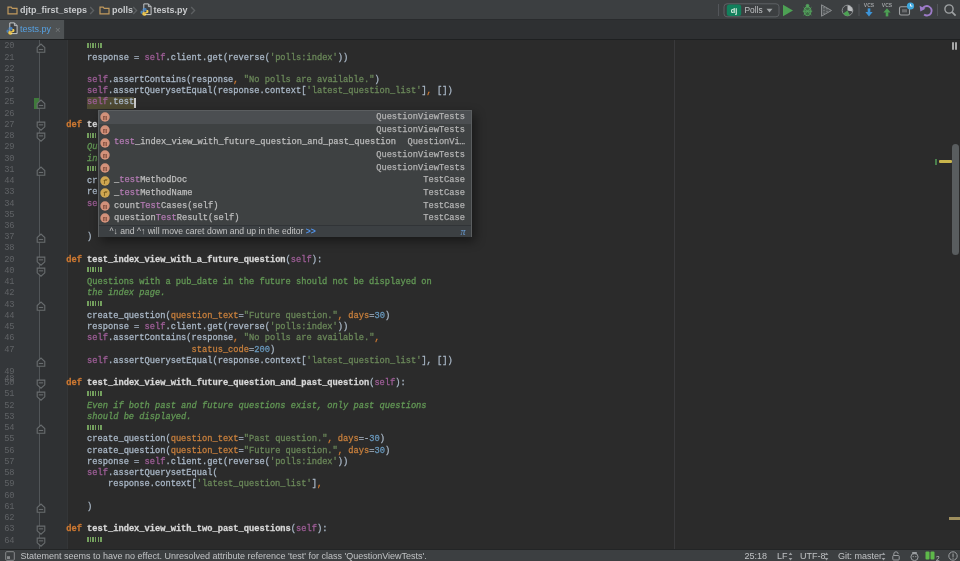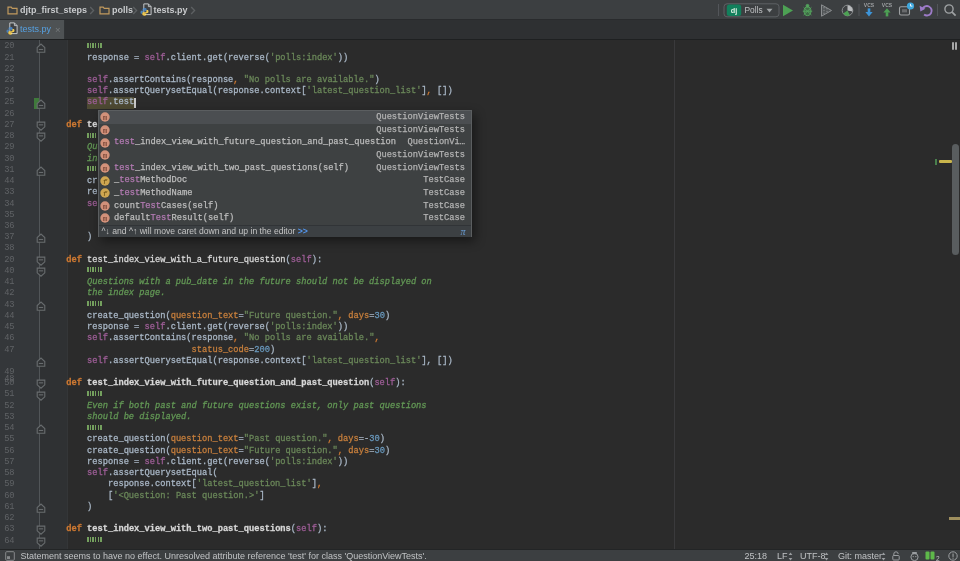--- a/index.html
+++ b/index.html
@@ -14,21 +14,21 @@
 #indentguide{position:absolute;left:66.8px;top:0;width:1px;height:508.5px;background:#343638}
 #marginline{position:absolute;left:674.3px;top:0;width:1px;height:508.5px;background:#3a3a3c}
 .ln{position:absolute;left:0;width:14.6px;text-align:right;font-size:8.71px;line-height:11.232px;color:#606366;height:11.232px}
 .cl{position:absolute;white-space:pre;font-size:8.71px;line-height:11.232px;height:11.232px;-webkit-text-stroke:0.28px}
 .q3{display:inline-block;width:15.68px;height:11.232px;vertical-align:top;background-image:repeating-linear-gradient(90deg,rgba(0,0,0,0) 0,rgba(0,0,0,0) 0.1px,#74a05e 0.1px,#74a05e 1.75px,rgba(0,0,0,0) 1.75px,rgba(0,0,0,0) 2.55px,#74a05e 2.55px,#74a05e 4.2px,rgba(0,0,0,0) 4.2px,rgba(0,0,0,0) 5.227px);background-size:15.2px 5.1px;background-repeat:no-repeat;background-position:0 1.35px}
 #popup{position:absolute;left:97.5px;top:70.1px;width:374px;height:126.5px;background:#3e4142;border:0.8px solid #5b5e60;box-shadow:3px 4px 10px rgba(0,0,0,0.45);z-index:10}
 .prow{position:absolute;left:0;width:100%;height:12.65px;font-size:8.71px;line-height:12.65px;white-space:pre;-webkit-text-stroke:0.25px}
 .pic{position:absolute;left:1.0px}
 .pname{position:absolute;left:15.5px}
 .ptail{position:absolute;right:5.5px;color:#b3b3b3}
-#pfoot{position:absolute;left:0;top:113.85px;width:100%;height:12.0px;background:#3c4043;border-top:1px solid #313437;font-family:"Liberation Sans";font-size:8.6px;line-height:11.5px;padding-left:3px;white-space:pre}
+#pfoot{position:absolute;left:0;top:113.85px;width:100%;height:12.0px;background:#3c4043;border-top:1px solid #313437;font-family:"Liberation Sans";font-size:8.6px;line-height:11.5px;padding-left:11px;white-space:pre}
 #statusbar{position:absolute;left:0;top:548.5px;width:960px;height:12.5px;background:#3c3f41;border-top:1px solid #232526;font-family:"Liberation Sans";font-size:9px;color:#c0c2c4}
 </style></head><body>
 <div id="root">
 <div id="topbar">
       <div style="position:absolute;left:7px;top:4.5px;width:11px;height:11px">
         <svg width="11" height="11" viewBox="0 0 11 11" style="position:absolute;top:0px">
           <path d="M1,2.2 h3.2 l1,1.2 h4.8 v5.4 h-9 z" fill="#3c3f41" stroke="#c19a5e" stroke-width="1.2"></path>
         </svg>
       </div>
       <div class="sans" style="position:absolute;left:20px;top:5px;font-size:9px;font-weight:bold;color:#c9cbcd">djtp_first_steps</div>
@@ -158,25 +158,25 @@
       <div class="ln" style="top:158.55px">34</div>
       <div class="cl" style="top:158.55px;left:45.3px"><span style="color:#a9b7c6">        </span><span style="color:#9e5e97">self</span><span style="color:#a9b7c6">.assertQuerysetEqual(</span></div>
       <div class="ln" style="top:169.78px">35</div>
       <div class="cl" style="top:169.78px;left:45.3px"><span style="color:#a9b7c6">            response.context[</span><span style="color:#6a8759">'latest_question_list'</span><span style="color:#a9b7c6">]</span><span style="color:#cc7832">,</span></div>
       <div class="ln" style="top:181.01px">36</div>
       <div class="cl" style="top:181.01px;left:45.3px"><span style="color:#a9b7c6">            [</span><span style="color:#6a8759">'&lt;Question: Past question.&gt;'</span><span style="color:#a9b7c6">]</span></div>
       <div class="ln" style="top:192.24px">37</div>
       <div class="cl" style="top:192.24px;left:45.3px"><span style="color:#a9b7c6">        )</span></div>
       <div class="ln" style="top:203.48px">38</div>
       <div class="ln" style="top:214.71px">20</div>
-      <div class="cl" style="top:214.71px;left:45.3px"><span style="color:#a9b7c6">    </span><span style="color:#cc7832;font-weight:bold">def </span><span style="color:#d8d8d8;font-weight:normal">test_index_view_with_a_future_question</span><span style="color:#a9b7c6">(</span><span style="color:#9e5e97">self</span><span style="color:#a9b7c6">):</span></div>
+      <div class="cl" style="top:214.71px;left:45.3px"><span style="color:#a9b7c6">    </span><span style="color:#cc7832;font-weight:bold">def </span><span style="color:#d8d8d8;font-weight:bold">test_index_view_with_a_future_question</span><span style="color:#a9b7c6">(</span><span style="color:#9e5e97">self</span><span style="color:#a9b7c6">):</span></div>
       <div class="ln" style="top:225.94px">40</div>
       <div class="cl" style="top:225.94px;left:45.3px"><span style="color:#a9b7c6">        </span><span class="q3"></span></div>
       <div class="ln" style="top:237.17px">41</div>
-      <div class="cl" style="top:237.17px;left:45.3px"><span style="color:#629755;font-style:italic">        Questions with a pub_date in the future should not be displayed on</span></div>
+      <div class="cl" style="top:237.17px;left:45.3px"><span style="color:#629755;">        Questions with a pub_date in the future should not be displayed on</span></div>
       <div class="ln" style="top:248.40px">42</div>
       <div class="cl" style="top:248.40px;left:45.3px"><span style="color:#629755;font-style:italic">        the index page.</span></div>
       <div class="ln" style="top:259.64px">43</div>
       <div class="cl" style="top:259.64px;left:45.3px"><span style="color:#a9b7c6">        </span><span class="q3"></span></div>
       <div class="ln" style="top:270.87px">44</div>
       <div class="cl" style="top:270.87px;left:45.3px"><span style="color:#a9b7c6">        create_question(</span><span style="color:#c77f3c">question_text</span><span style="color:#a9b7c6">=</span><span style="color:#6a8759">"Future question."</span><span style="color:#cc7832">,</span><span style="color:#a9b7c6"> </span><span style="color:#c77f3c">days</span><span style="color:#a9b7c6">=</span><span style="color:#6897bb">30</span><span style="color:#a9b7c6">)</span></div>
       <div class="ln" style="top:282.10px">45</div>
       <div class="cl" style="top:282.10px;left:45.3px"><span style="color:#a9b7c6">        response = </span><span style="color:#9e5e97">self</span><span style="color:#a9b7c6">.client.get(reverse(</span><span style="color:#6a8759">'polls:index'</span><span style="color:#a9b7c6">))</span></div>
       <div class="ln" style="top:293.33px">46</div>
       <div class="cl" style="top:293.33px;left:45.3px"><span style="color:#a9b7c6">        </span><span style="color:#9e5e97">self</span><span style="color:#a9b7c6">.assertContains(response</span><span style="color:#cc7832">,</span><span style="color:#a9b7c6"> </span><span style="color:#6a8759">"No polls are available."</span><span style="color:#cc7832">,</span></div>
@@ -199,21 +199,20 @@
       <div class="cl" style="top:394.42px;left:45.3px"><span style="color:#a9b7c6">        create_question(</span><span style="color:#c77f3c">question_text</span><span style="color:#a9b7c6">=</span><span style="color:#6a8759">"Past question."</span><span style="color:#cc7832">,</span><span style="color:#a9b7c6"> </span><span style="color:#c77f3c">days</span><span style="color:#a9b7c6">=-</span><span style="color:#6897bb">30</span><span style="color:#a9b7c6">)</span></div>
       <div class="ln" style="top:405.65px">56</div>
       <div class="cl" style="top:405.65px;left:45.3px"><span style="color:#a9b7c6">        create_question(</span><span style="color:#c77f3c">question_text</span><span style="color:#a9b7c6">=</span><span style="color:#6a8759">"Future question."</span><span style="color:#cc7832">,</span><span style="color:#a9b7c6"> </span><span style="color:#c77f3c">days</span><span style="color:#a9b7c6">=</span><span style="color:#6897bb">30</span><span style="color:#a9b7c6">)</span></div>
       <div class="ln" style="top:416.88px">57</div>
       <div class="cl" style="top:416.88px;left:45.3px"><span style="color:#a9b7c6">        response = </span><span style="color:#9e5e97">self</span><span style="color:#a9b7c6">.client.get(reverse(</span><span style="color:#6a8759">'polls:index'</span><span style="color:#a9b7c6">))</span></div>
       <div class="ln" style="top:428.12px">58</div>
       <div class="cl" style="top:428.12px;left:45.3px"><span style="color:#a9b7c6">        </span><span style="color:#9e5e97">self</span><span style="color:#a9b7c6">.assertQuerysetEqual(</span></div>
       <div class="ln" style="top:439.35px">59</div>
       <div class="cl" style="top:439px;left:45.3px"><span style="color:#a9b7c6">            response.context[</span><span style="color:#6a8759">'latest_question_list'</span><span style="color:#a9b7c6">]</span><span style="color:#cc7832">,</span></div>
       <div class="ln" style="top:450.58px">60</div>
-      <div class="cl" style="top:450.58px;left:45.3px"><span style="color:#a9b7c6">            [</span><span style="color:#6a8759">'&lt;Question: Past question.&gt;'</span><span style="color:#a9b7c6">]</span></div>
       <div class="ln" style="top:461.81px">61</div>
       <div class="cl" style="top:461.81px;left:45.3px"><span style="color:#a9b7c6">        )</span></div>
       <div class="ln" style="top:473.04px">62</div>
       <div class="ln" style="top:484.28px">63</div>
       <div class="cl" style="top:484.28px;left:45.3px"><span style="color:#a9b7c6">    </span><span style="color:#cc7832;font-weight:bold">def </span><span style="color:#d8d8d8;font-weight:bold">test_index_view_with_two_past_questions</span><span style="color:#a9b7c6">(</span><span style="color:#9e5e97">self</span><span style="color:#a9b7c6">):</span></div>
       <div class="ln" style="top:495.51px">64</div>
       <div class="cl" style="top:495.51px;left:45.3px"><span style="color:#a9b7c6">        </span><span class="q3"></span></div>
       <svg style="position:absolute;left:35.5px;top:2.50px;z-index:3" width="10" height="10" viewBox="0 0 9.1 9.1">
         <path d="M1.1,8.4 L1.1,4.1 L4.55,1.0 L8.0,4.1 L8.0,8.4 Z" fill="#313335" stroke="#686c6e" stroke-width="1"></path>
         <line x1="2.6" y1="5.9" x2="6.5" y2="5.9" stroke="#686c6e" stroke-width="1"></line>
@@ -291,37 +290,37 @@
             <circle cx="5" cy="5" r="4.7" fill="#d2917a"></circle>
             <text x="5" y="7.6" font-size="7.5" font-family="Liberation Mono" fill="#6b3a2b" text-anchor="middle">m</text>
           </svg><span class="pname"><span style="color:#b27ab2">test</span><span style="color:#bdbdbd">_index_view_with_future_question_and_past_question</span></span><span class="ptail">QuestionVi…</span></div>
         <div class="prow" style="top:37.95px;"><svg class="pic" style="top:1.2px" width="10" height="10">
             <circle cx="5" cy="5" r="4.7" fill="#d2917a"></circle>
             <text x="5" y="7.6" font-size="7.5" font-family="Liberation Mono" fill="#6b3a2b" text-anchor="middle">m</text>
           </svg><span class="ptail">QuestionViewTests</span></div>
         <div class="prow" style="top:50.60px;"><svg class="pic" style="top:1.2px" width="10" height="10">
             <circle cx="5" cy="5" r="4.7" fill="#d2917a"></circle>
             <text x="5" y="7.6" font-size="7.5" font-family="Liberation Mono" fill="#6b3a2b" text-anchor="middle">m</text>
-          </svg><span class="pname"><span style="color:#b27ab2">test</span><span style="color:#bdbdbd">_index_view_with_two_past_questions(self)</span></span><span class="ptail">QuestionViewTests</span></div>
+          </svg><span class="ptail">QuestionViewTests</span></div>
         <div class="prow" style="top:63.25px;"><svg class="pic" style="top:1.2px" width="10" height="10">
             <circle cx="5" cy="5" r="4.7" fill="#cfa651"></circle>
             <text x="5" y="7.6" font-size="7.5" font-family="Liberation Mono" fill="#63490f" text-anchor="middle" font-style="italic">f</text>
           </svg><span class="pname"><span style="color:#bdbdbd">_</span><span style="color:#b27ab2">test</span><span style="color:#bdbdbd">MethodDoc</span></span><span class="ptail">TestCase</span></div>
         <div class="prow" style="top:75.90px;"><svg class="pic" style="top:1.2px" width="10" height="10">
             <circle cx="5" cy="5" r="4.7" fill="#cfa651"></circle>
             <text x="5" y="7.6" font-size="7.5" font-family="Liberation Mono" fill="#63490f" text-anchor="middle" font-style="italic">f</text>
           </svg><span class="pname"><span style="color:#bdbdbd">_</span><span style="color:#b27ab2">test</span><span style="color:#bdbdbd">MethodName</span></span><span class="ptail">TestCase</span></div>
         <div class="prow" style="top:88.55px;"><svg class="pic" style="top:1.2px" width="10" height="10">
             <circle cx="5" cy="5" r="4.7" fill="#d2917a"></circle>
             <text x="5" y="7.6" font-size="7.5" font-family="Liberation Mono" fill="#6b3a2b" text-anchor="middle">m</text>
           </svg><span class="pname"><span style="color:#bdbdbd">count</span><span style="color:#b27ab2">Test</span><span style="color:#bdbdbd">Cases(self)</span></span><span class="ptail">TestCase</span></div>
         <div class="prow" style="top:101.20px;"><svg class="pic" style="top:1.2px" width="10" height="10">
             <circle cx="5" cy="5" r="4.7" fill="#d2917a"></circle>
             <text x="5" y="7.6" font-size="7.5" font-family="Liberation Mono" fill="#6b3a2b" text-anchor="middle">m</text>
-          </svg><span class="pname"><span style="color:#bdbdbd">default</span><span style="color:#b27ab2">Test</span><span style="color:#bdbdbd">Result(self)</span></span><span class="ptail">TestCase</span></div>
+          </svg><span class="pname"><span style="color:#bdbdbd">question</span><span style="color:#b27ab2">Test</span><span style="color:#bdbdbd">Result(self)</span></span><span class="ptail">TestCase</span></div>
         <div id="pfoot"><span style="color:#c4c4c4">^↓ and ^↑ will move caret down and up in the editor </span><span style="color:#5394ec;font-weight:bold">&gt;&gt;</span><span style="position:absolute;right:5px;top:0.2px;color:#6a9fd8;font-family:Liberation Serif;font-size:10px;font-style:italic">π</span></div>
       </div>
       <div style="position:absolute;left:951.8px;top:104px;width:7px;height:110.5px;background:#595d5f;border-radius:3.5px"></div>
       <div style="position:absolute;left:938.8px;top:120.4px;width:13.2px;height:2.2px;background:#c9b54c;border-radius:1px"></div>
       <div style="position:absolute;left:934.8px;top:118.5px;width:2.5px;height:6.5px;background:#49804d"></div>
       <div style="position:absolute;left:948.5px;top:477.3px;width:11.5px;height:2.9px;background:#9f8f5e"></div>
       <div style="position:absolute;left:951.8px;top:2px;width:1.9px;height:8px;background:#a8a8a8;border-radius:1px"></div>
       <div style="position:absolute;left:955.2px;top:2px;width:1.9px;height:8px;background:#a8a8a8;border-radius:1px"></div>
     </div>
 <div id="statusbar">

